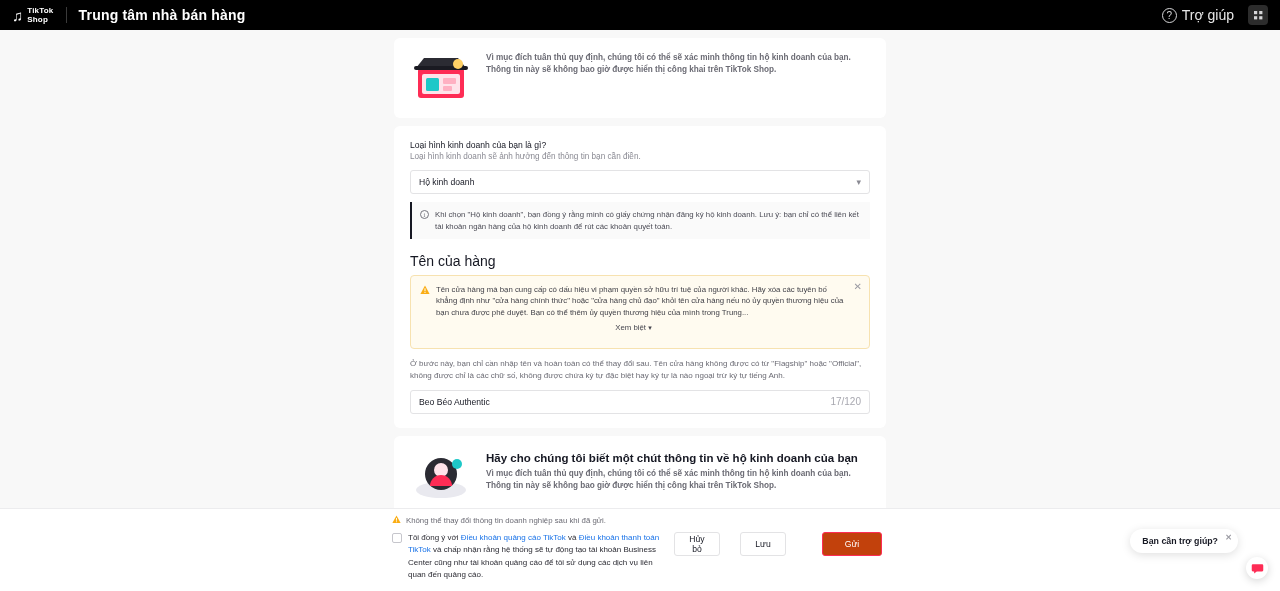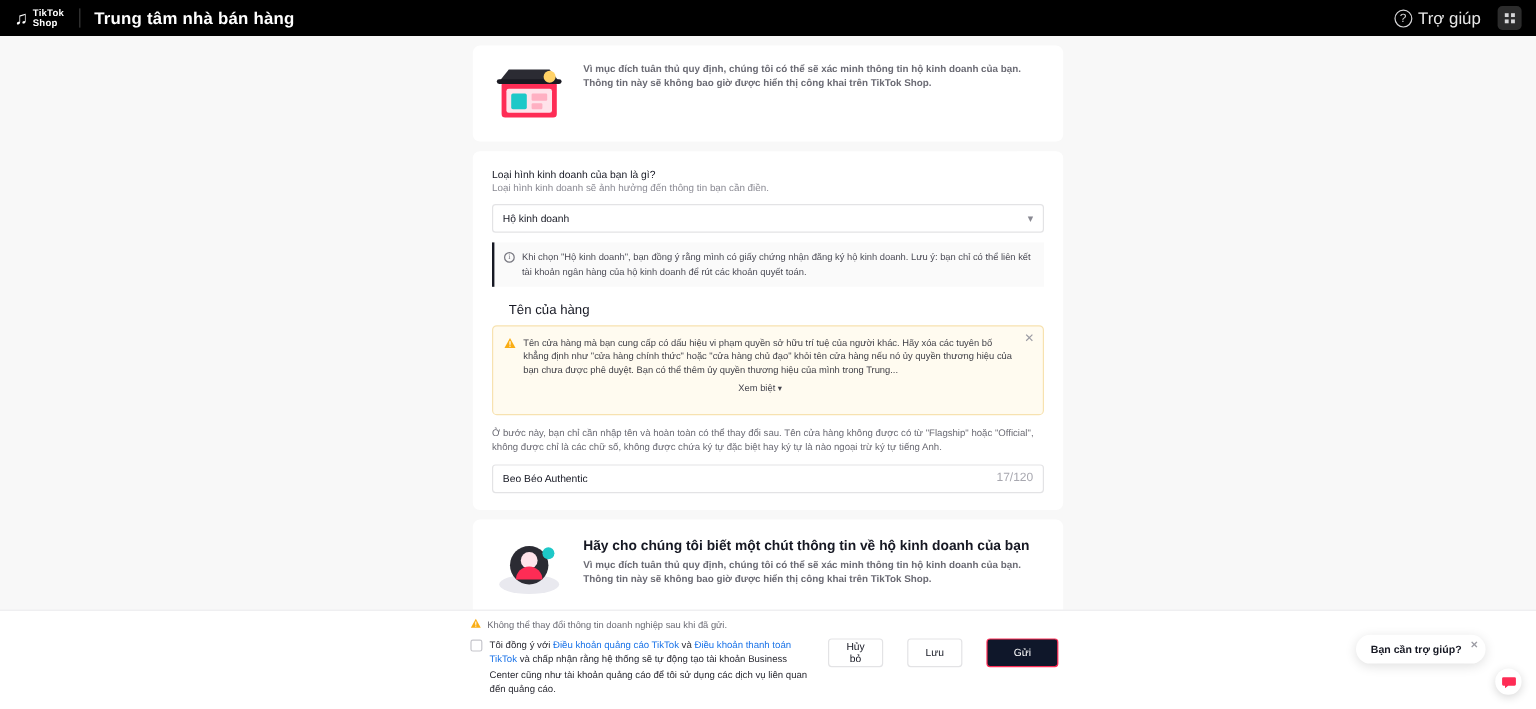--- a/index.html
+++ b/index.html
@@ -82,21 +82,21 @@
     display: flex; gap: 6px;
     font-size: 7.8px; line-height: 11.5px; color: #4b4b55;
   }
   .note-icon {
     flex: 0 0 9px; width: 9px; height: 9px; border-radius: 50%;
     border: 1px solid #76767f; color: #76767f;
     font-size: 6.5px; line-height: 8px; text-align: center; margin-top: 1px;
     font-family: "Liberation Serif", serif;
   }
 
-  .field-label { font-size: 11px; margin: 14px 14px 6px; }
+  .field-label { font-size: 14px; margin: 14px 0 6px; }
 
   .warn-box {
     position: relative;
     background: #fffbf0;
     border: 1px solid #f7e2b0;
     border-radius: 4px;
     padding: 8px 22px 14px 9px;
     font-size: 7.8px; line-height: 11.4px; color: #3f3f46;
   }
   .warn-row { display: flex; gap: 6px; }
@@ -147,21 +147,21 @@
   }
   .agree-text { font-size: 8px; line-height: 12.2px; color: #2b2b33; }
   .agree-text a { color: #1a73e8; text-decoration: none; }
   .btn-group { margin-left: auto; display: flex; gap: 20px; align-items: center; }
   .btn {
     height: 24px; min-width: 46px; padding: 0 14px;
     border-radius: 3px; font-size: 8.6px;
     display: flex; align-items: center; justify-content: center;
     border: 1px solid #e3e3e5; background: #fff; color: #161823; cursor: pointer;
   }
-  .btn.primary { background: #0f172a; border-color: #fe2c55; color: #fff; min-width: 60px; }
+  .btn.primary { background: #c2410c; border-color: #fe2c55; color: #fff; min-width: 60px; margin-left: 16px; }
 
   
   .chat-bubble {
     position: absolute; right: 42px; bottom: 38px;
     background: #fff; border-radius: 16px;
     box-shadow: 0 2px 10px rgba(0,0,0,.13);
     padding: 7px 20px 7px 12px;
     font-size: 8.8px; font-weight: 700; color: #161823;
     display: flex; align-items: center;
   }

